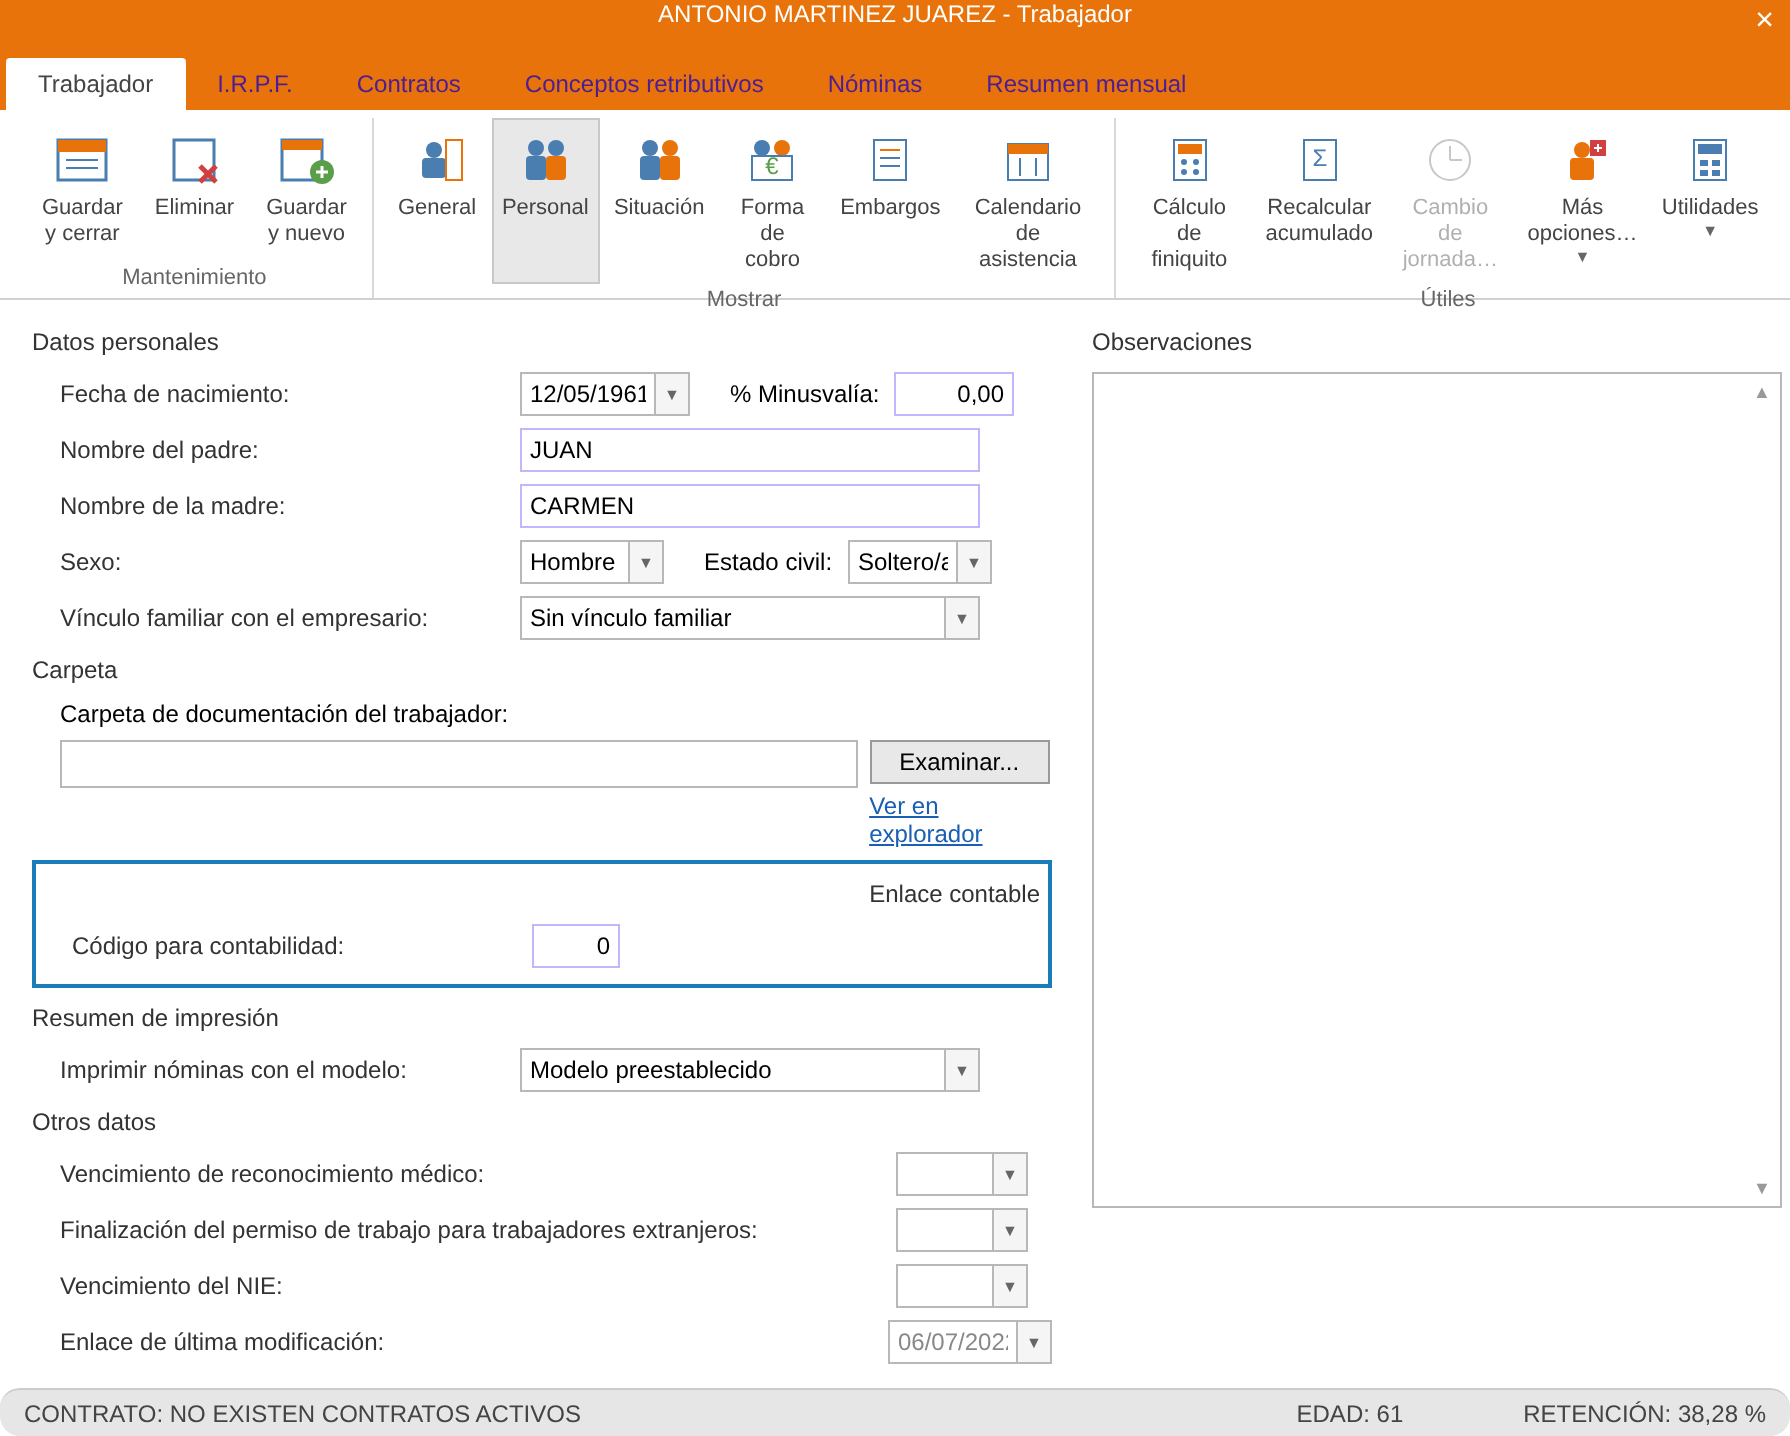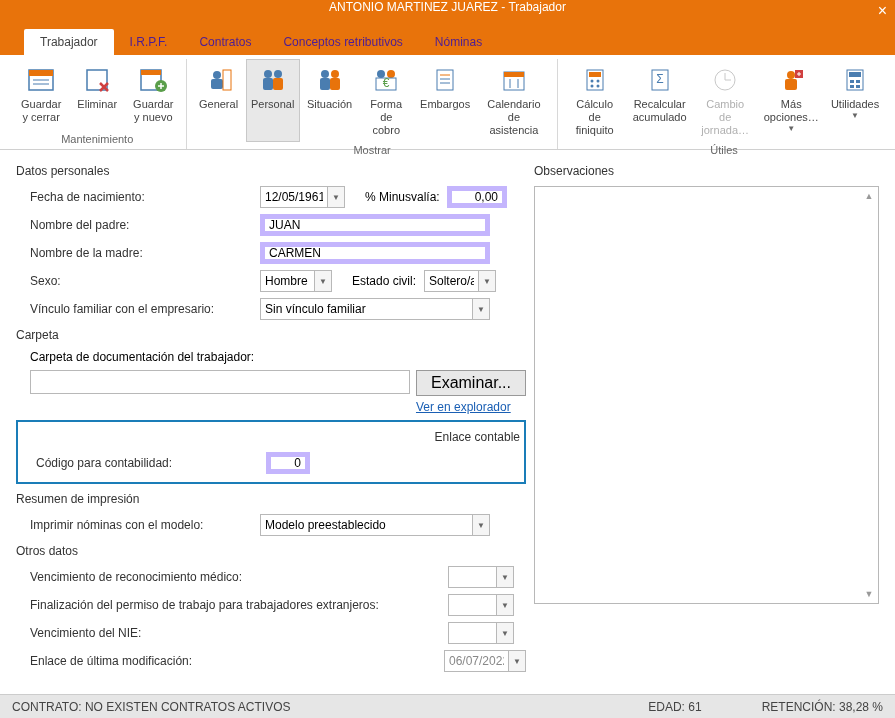--- a/index.html
+++ b/index.html
@@ -2,85 +2,86 @@
 <html><head>
 <meta charset="utf-8">
 <style>
 * { box-sizing: border-box; margin: 0; padding: 0; font-family: "Segoe UI", Tahoma, sans-serif; font-size: 12px; }
 body { background: #fff; width: 895px; height: 718px; position: relative; overflow: hidden; }
 
 .titlebar { background: #e8730b; height: 25px; color: #fff; display: flex; align-items: flex-start; justify-content: center; position: relative; }
 .titlebar .title { font-size: 12px; }
 .titlebar .close { position: absolute; right: 8px; top: 2px; font-size: 16px; cursor: pointer; }
 
-.tabs { background: #e8730b; height: 30px; display: flex; align-items: flex-end; padding-left: 24px; gap: 0; }
+.tabs { background: #e8730b; height: 30px; display: flex; align-items: flex-end; padding-left: 3px; gap: 0; }
 .tab { color: #4c1d95; padding: 6px 16px; cursor: pointer; font-size: 12px; }
 .tab.active { background: #fff; color: #444; border-top-left-radius: 2px; border-top-right-radius: 2px; }
 
 .ribbon { background: #fff; border-bottom: 1px solid #d0d0d0; height: 95px; display: flex; padding: 4px 8px 0 8px; }
 .ribbon-group { border-right: 1px solid #d8d8d8; padding: 0 6px; display: flex; flex-direction: column; justify-content: space-between; }
 .ribbon-group:last-child { border-right: none; }
 .ribbon-buttons { display: flex; gap: 2px; }
 .ribbon-btn { display: flex; flex-direction: column; align-items: center; justify-content: flex-start; padding: 4px 6px; cursor: pointer; min-width: 44px; text-align: center; border: 1px solid transparent; }
 .ribbon-btn.selected { background: #e8e8e8; border: 1px solid #c8c8c8; }
 .ribbon-btn .icon { width: 32px; height: 32px; display: flex; align-items: center; justify-content: center; margin-bottom: 2px; }
 .ribbon-btn .label { font-size: 11px; color: #444; line-height: 13px; white-space: pre-line; }
 .ribbon-btn.disabled .label { color: #b0b0b0; }
 .ribbon-group-label { text-align: center; font-size: 11px; color: #666; padding: 2px 0 4px 0; }
 
-.content { padding: 14px 16px; display: flex; gap: 8px; }
+.content { padding: 14px 16px; display: flex; gap: 20px; }
 .left-col { width: 510px; }
 .right-col { flex: 1; }
 
 .section-title { font-size: 12px; color: #333; margin-bottom: 8px; }
 .field-row { display: flex; align-items: center; margin-bottom: 6px; padding-left: 14px; }
 .field-label { width: 230px; font-size: 12px; color: #333; }
-.field-input { border: 5px solid #c4b5fd; padding: 2px 4px; height: 22px; font-size: 12px; }
+.field-input { border: 1px solid #c4b5fd; padding: 2px 4px; height: 22px; font-size: 12px; }
 .field-input.num { width: 60px; text-align: right; }
 .field-input.txt { width: 230px; }
 .combo { display: flex; }
 .combo input { border: 1px solid #b8b8b8; padding: 2px 4px; height: 22px; font-size: 12px; border-right: none; }
 .combo .arrow { width: 18px; height: 22px; border: 1px solid #b8b8b8; background: #f5f5f5; display: flex; align-items: center; justify-content: center; cursor: pointer; font-size: 8px; color: #666; }
 .combo.w70 input { width: 54px; }
 .combo.w85 input { width: 67px; }
 .combo.w328 input { width: 310px; }
 .combo.w48 input { width: 30px; }
 .combo.readonly input { color: #888; }
 
 .folder-box { border: 1px solid #b8b8b8; width: 412px; height: 24px; margin-left: 14px; }
-.examine-btn { border: 1px solid #999; background: #e8e8e8; padding: 3px 14px; margin-left: 6px; cursor: pointer; font-size: 16px; }
+.examine-btn { border: 1px solid #999; background: #e8e8e8; padding: 3px 14px; margin-left: 6px; cursor: pointer; font-size: 12px; }
 .link-text { color: #1a5fb4; text-decoration: underline; cursor: pointer; font-size: 12px; margin-left: 6px; margin-top: 4px; display: inline-block; }
 
 .highlight-box { border: 2px solid #1a7db8; padding: 8px 4px; margin: 6px 0 8px 0; }
 .highlight-box .section-title { margin-bottom: 8px; margin-left: 2px; text-align: right; }
 
 .obs-box { border: 1px solid #b8b8b8; width: 345px; height: 418px; position: relative; }
 .obs-scroll-up, .obs-scroll-down { position: absolute; right: 2px; width: 14px; height: 14px; color: #999; font-size: 9px; display: flex; align-items: center; justify-content: center; }
 .obs-scroll-up { top: 2px; }
 .obs-scroll-down { bottom: 2px; }
 
-.statusbar { position: absolute; bottom: 0; left: 0; right: 0; height: 24px; background: #e6e6e6; border-top: 1px solid #ccc; display: flex; align-items: center; padding: 0 12px; font-size: 11px; color: #444; }
+.statusbar { position: absolute; bottom: 0; left: 0; right: 0; height: 24px; background: #e6e6e6; border-top: 1px solid #ccc; display: flex; align-items: center; padding: 0 12px; font-size: 11px; color: #444; border-radius: 10px; }
 .statusbar .sp { flex: 1; }
 
 svg { display: block; }
 </style>
 </head>
 <body>
 
 <div class="titlebar">
   <span class="title">ANTONIO MARTINEZ JUAREZ - Trabajador</span>
   <span class="close">×</span>
 </div>
 
 <div class="tabs">
   <div class="tab active">Trabajador</div>
   <div class="tab">I.R.P.F.</div>
   <div class="tab">Contratos</div>
   <div class="tab">Conceptos retributivos</div>
   <div class="tab">Nóminas</div>
+  <div class="tab">Resumen mensual</div>
 </div>
 
 <div class="ribbon">
   <div class="ribbon-group">
     <div class="ribbon-buttons">
       <div class="ribbon-btn">
         <span class="icon">
             <svg width="32" height="32">
               <rect x="4" y="6" width="24" height="20" fill="none" stroke="#4a7db0" stroke-width="1.5"></rect>
               <rect x="4" y="6" width="24" height="6" fill="#e8730b"></rect>

